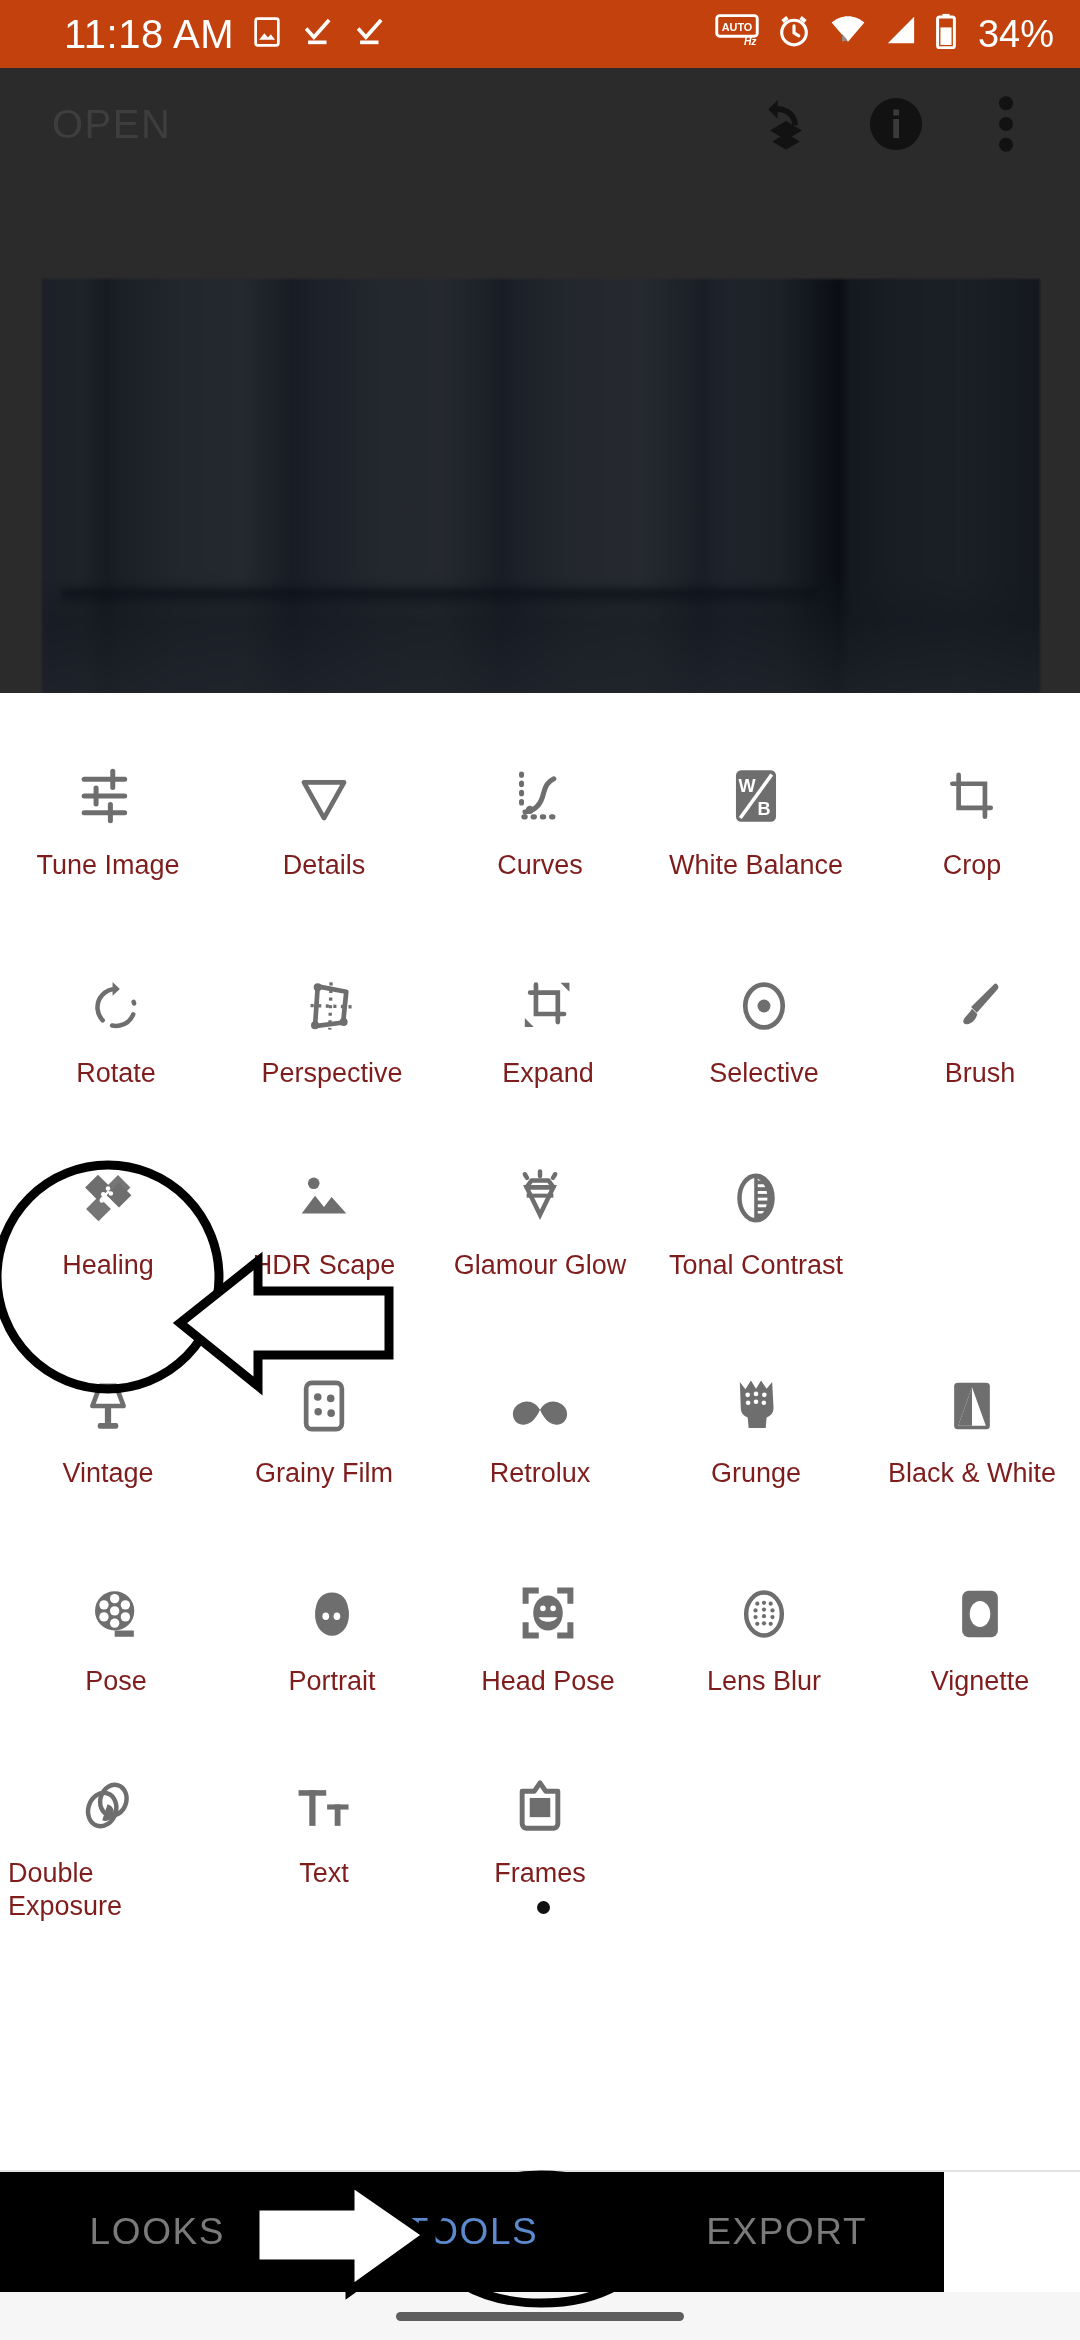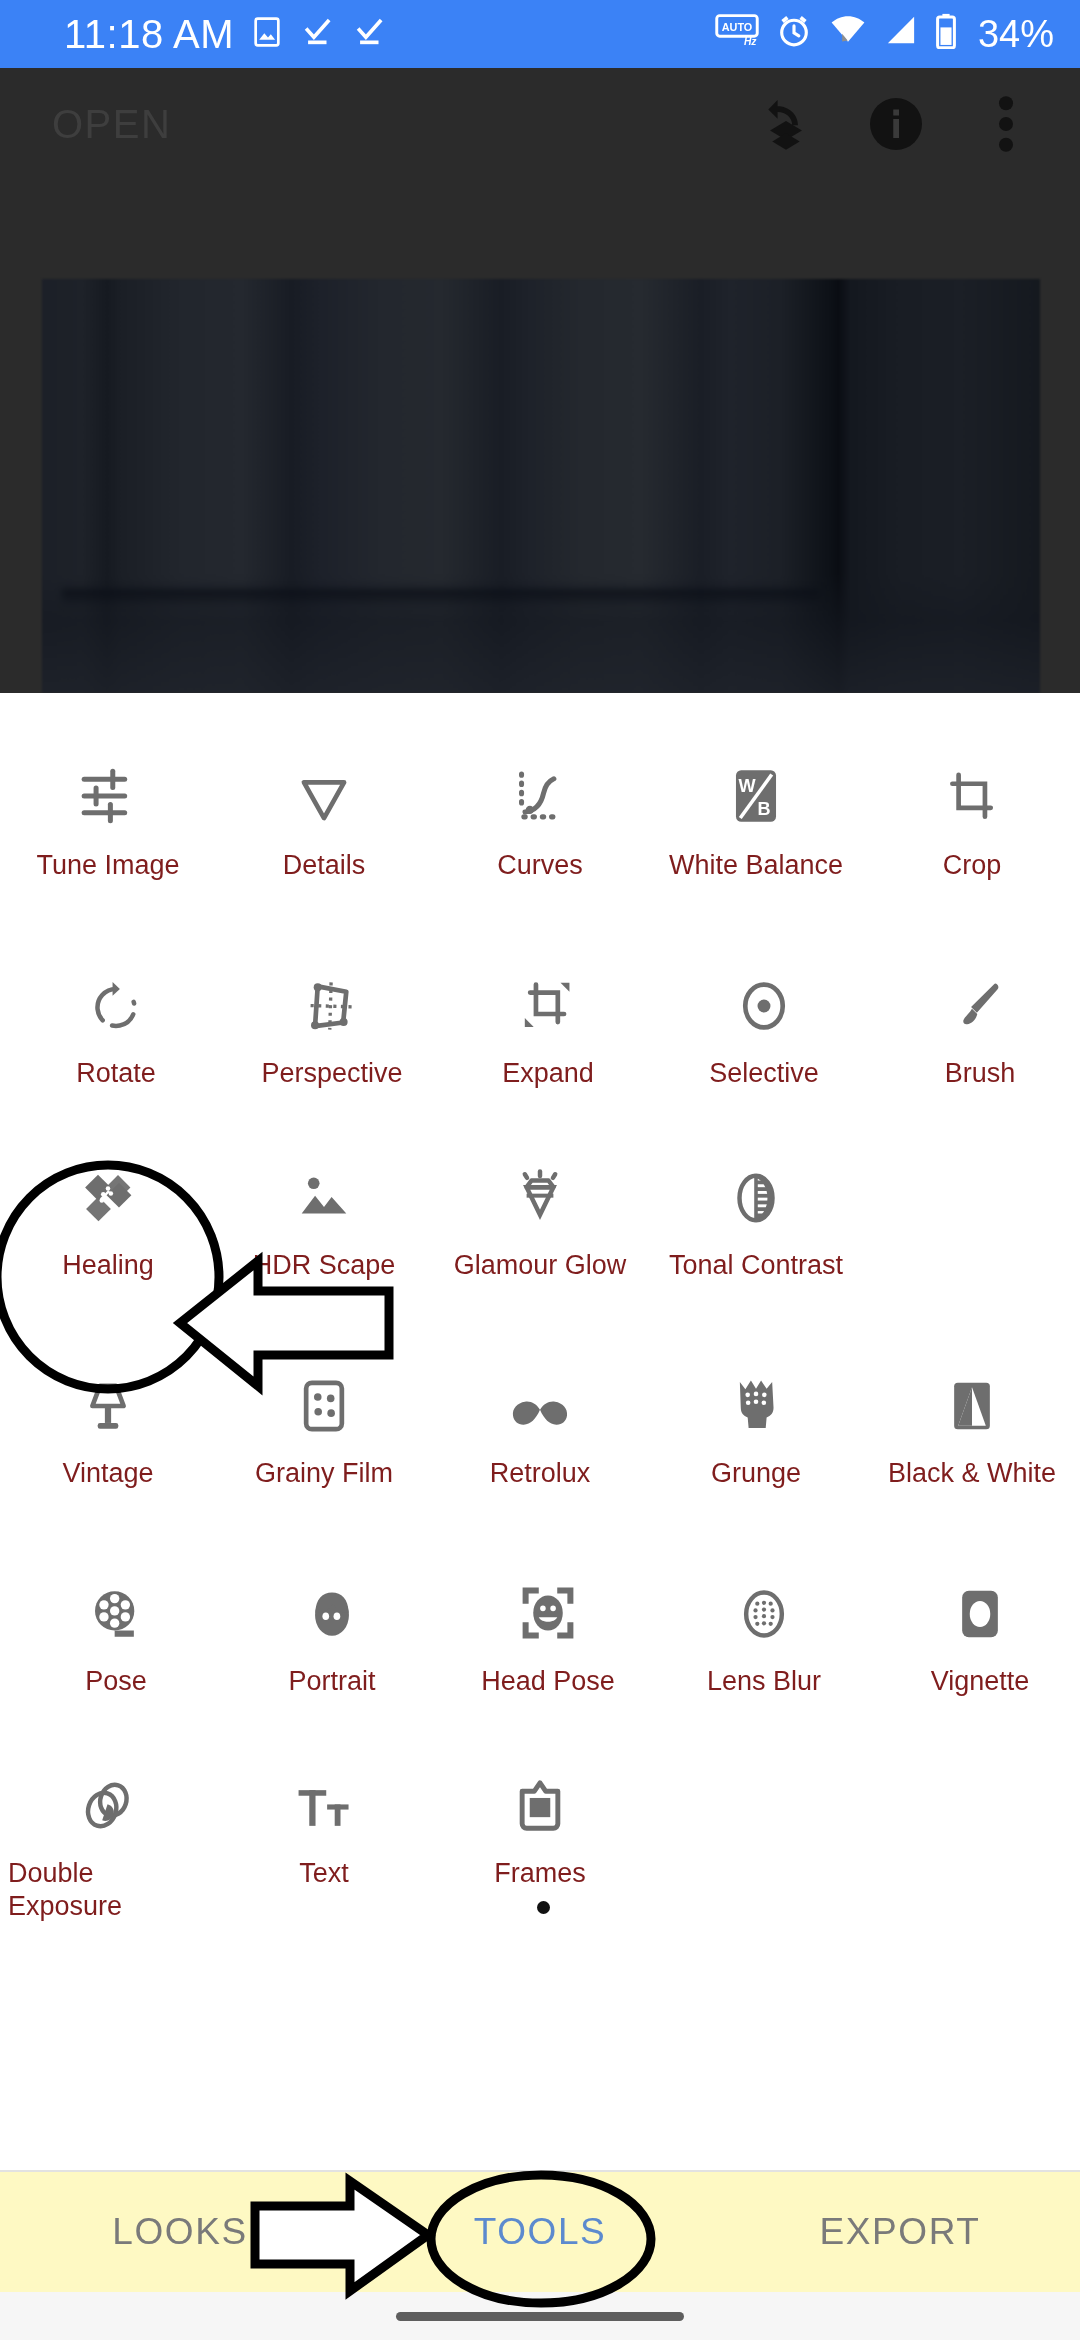--- a/index.html
+++ b/index.html
@@ -7,21 +7,21 @@
   body {
     font-family: "Liberation Sans", sans-serif;
     background:#ffffff;
     overflow:hidden;
     position:relative;
   }
 
   
   #status-bar{
     position:absolute; top:0; left:0; width:1080px; height:68px;
-    background:#3b82f6; display:flex; align-items:center;
+    background:#c2410c; display:flex; align-items:center;
     padding:0 26px 0 64px; color:#ffffff;
   }
   #status-left{ display:flex; align-items:center; gap:16px; }
   #clock{ font-size:40px; font-weight:400; letter-spacing:0.5px; line-height:1; }
   #status-right{ margin-left:auto; display:flex; align-items:flex-start; gap:17px; }
   .sb-ico{ display:block; }
   #battery-pct{ font-size:38px; font-weight:500; letter-spacing:0px; margin-left:4px; }
 
   
   #app-bar{
@@ -85,22 +85,22 @@
   #frames-dot{
     position:absolute; width:13px; height:13px; border-radius:50%;
     background:#111111; left:537px; top:1901px;
   }
 
   
   #nav-divider{
     position:absolute; top:2170px; left:0; width:1080px; height:2px; background:#e2e2e2;
   }
   #bottom-nav{
-    position:absolute; top:2172px; left:0; width:1080px; height:120px;
-    background:#fef9c3; display:flex; align-items:center;
+    position:absolute; top:2172px; left:0; width:944px; height:120px;
+    background:#000000; display:flex; align-items:center;
   }
   .nav-item{
     flex:1; text-align:center; font-size:37px; letter-spacing:1.6px;
     color:#7a7a7a; font-weight:400;
   }
   .nav-item.active{ color:#5c8ace; }
 
   #gesture-area{
     position:absolute; top:2292px; left:0; width:1080px; height:48px; background:#f6f6f6;
   }

